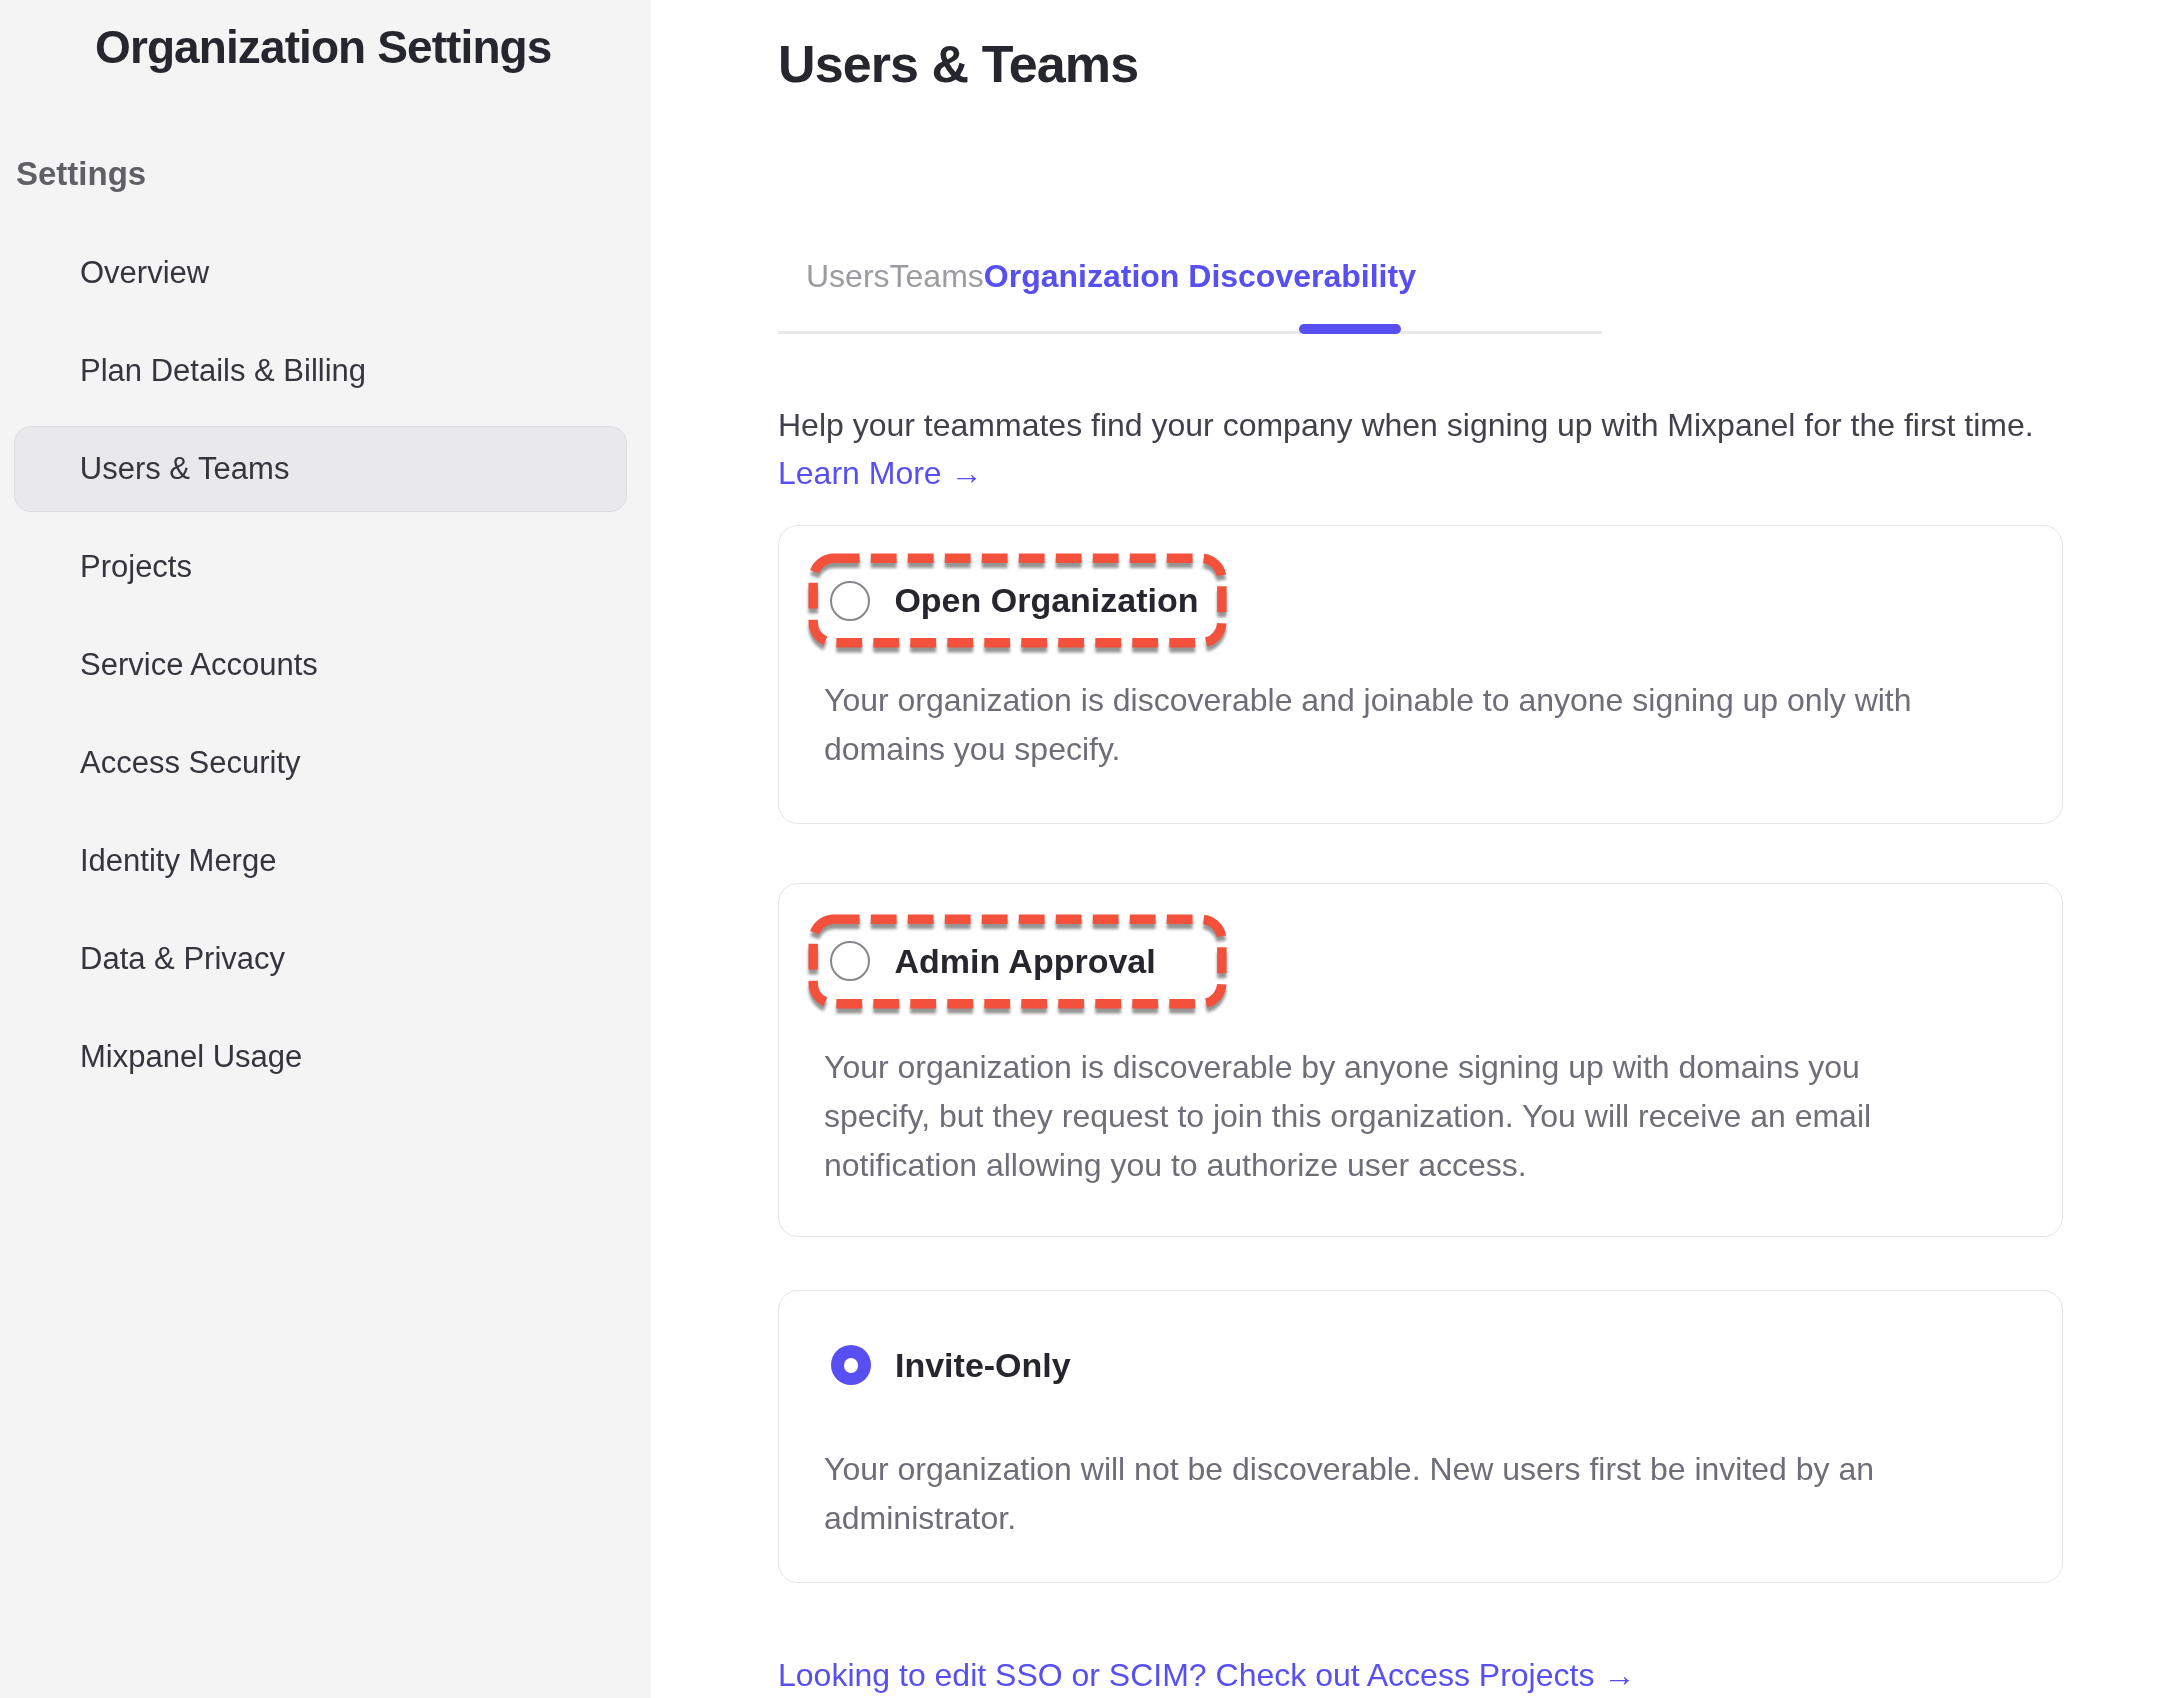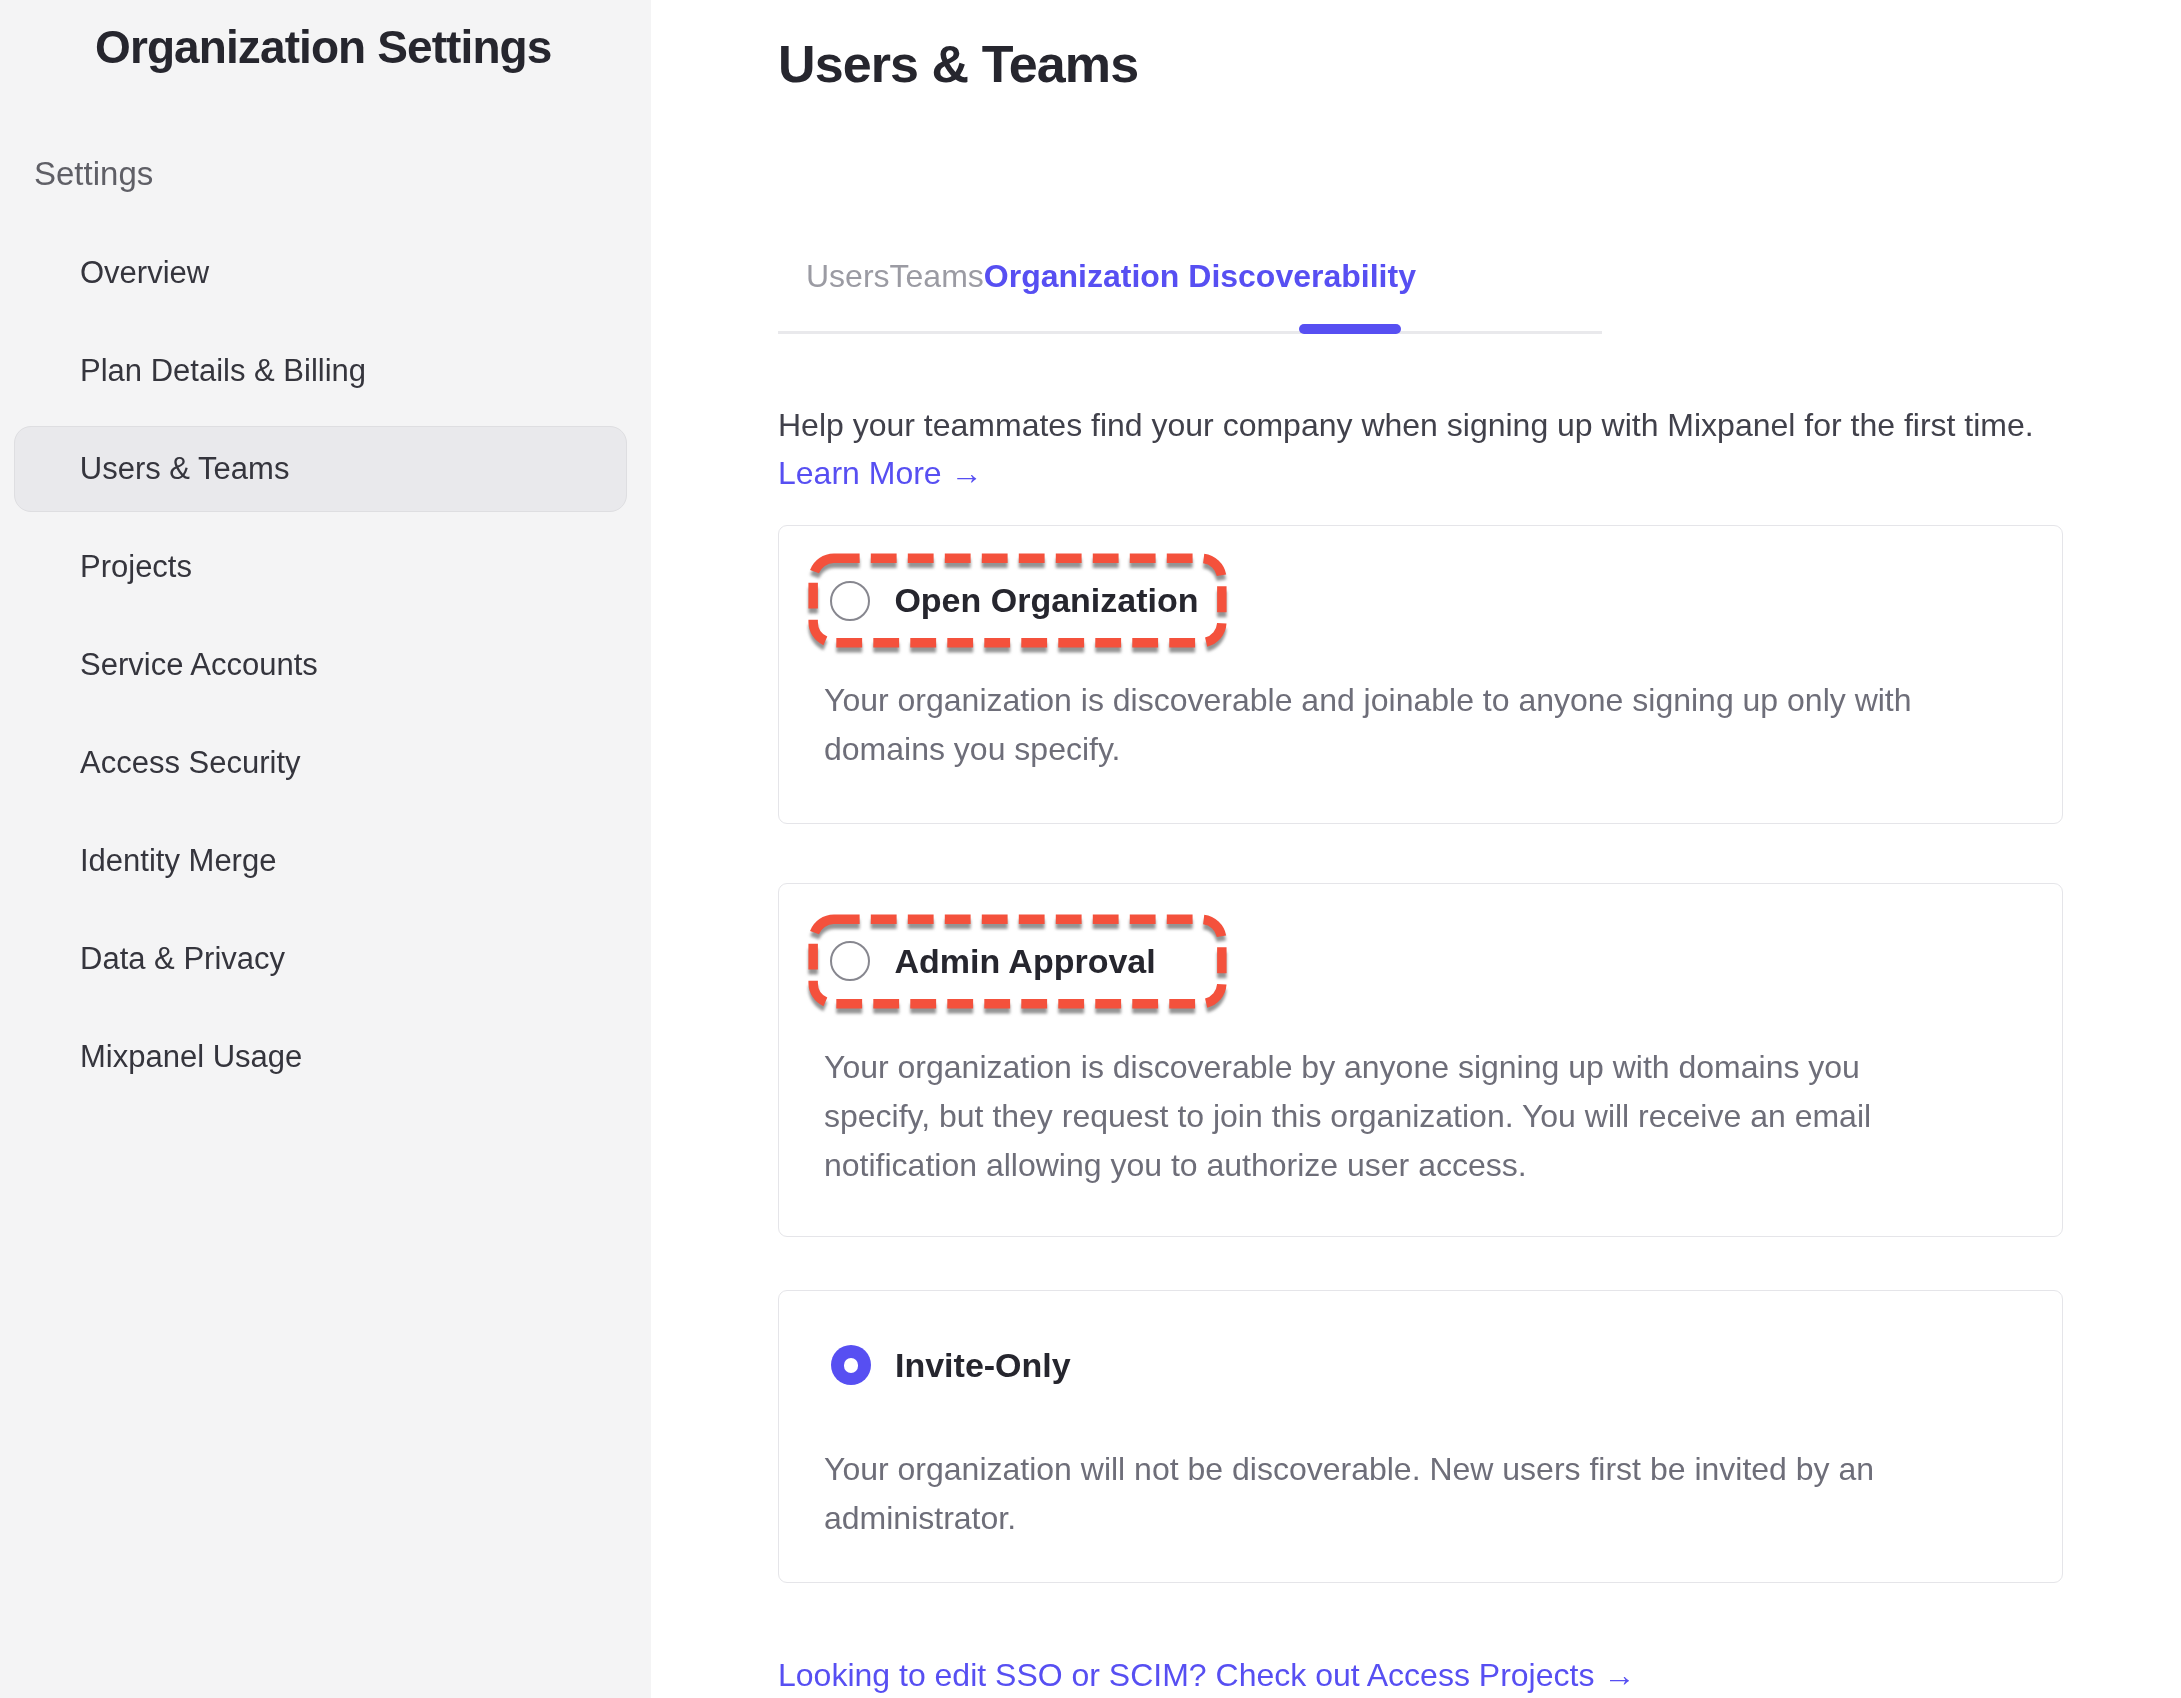--- a/index.html
+++ b/index.html
@@ -25,21 +25,21 @@
   
   .sidebar{
     position:absolute;left:0;top:0;width:726px;height:1698px;
     background:var(--sidebar-bg);border-right:1.7px solid #e4e4e7;
   }
   .sidebar-title{
     margin:19px 0 0 95px;font-size:46px;font-weight:700;
     letter-spacing:-0.9px;color:#26262e;line-height:57px;
   }
   .section-label{
-    margin:79px 0 0 34px;font-size:33px;font-weight:400;
+    margin:79px 0 0 16px;font-size:33px;font-weight:700;
     color:var(--section-label);height:38px;line-height:38px;
   }
   .nav{margin-top:31px;}
   .nav-item{
     height:98px;display:flex;align-items:center;
     padding-left:80px;font-size:31px;font-weight:500;color:var(--text-item);
     cursor:pointer;
   }
   .nav-item.active{padding-left:0;}
   .pill{
@@ -63,21 +63,21 @@
     border-radius:5.2px;background:var(--accent);
   }
   .intro{margin-top:72px;font-size:32px;line-height:38px;color:var(--text-intro);white-space:nowrap;}
   .text-link{
     display:block;font-size:32px;line-height:38px;color:var(--accent);
     text-decoration:none;cursor:pointer;white-space:nowrap;
   }
   .learn-more{margin-top:10.3px;}
   
   .card{
-    width:1285px;border:1.7px solid var(--card-border);border-radius:9px;
+    width:1285px;border:1.7px solid var(--card-border);border-radius:20px;
     background:#fff;
   }
   .card-open{margin-top:33px;padding:27.5px 0 49px;}
   .card-admin{margin-top:59px;padding:30px 0 46px;}
   .card-invite{margin-top:53px;padding:54px 0 39px;}
   .annotation-box{
     position:relative;margin-left:29px;width:419px;height:95px;
     display:flex;align-items:center;padding-left:22.4px;
   }
   .annotation-box svg{

